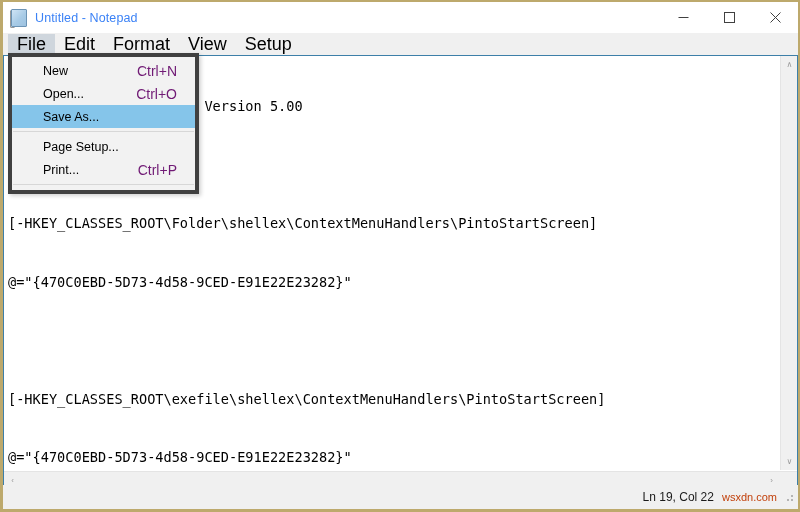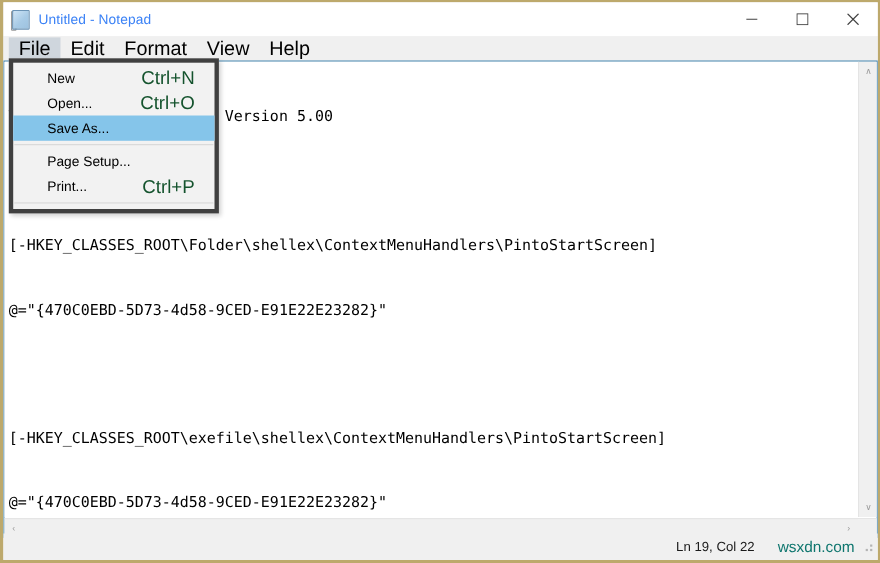--- a/index.html
+++ b/index.html
@@ -201,26 +201,25 @@
     align-items: center;
     justify-content: flex-end;
   }
   .status-cell {
     font-size: 12px;
     color: #1b1b1b;
     padding-right: 2px;
     white-space: nowrap;
   }
   .watermark {
-    font-size: 14px;
-    color: #0f766e;
+    font-size: 11px;
+    color: #c2410c;
     padding-right: 6px;
     padding-left: 6px;
     white-space: nowrap;
-    margin-left: 13px;
   }
   .grip {
     width: 12px; height: 12px;
     margin-right: 3px;
     position: relative;
   }
   .grip i {
     position: absolute;
     width: 2px; height: 2px;
     background: #b4b4b4;
@@ -246,22 +245,22 @@
     font-size: 12.5px;
     color: #000;
     padding-left: 31px;
     padding-right: 10px;
     box-sizing: border-box;
     position: relative;
   }
   .dd-item.highlight { background: #85c5ea; }
   .dd-label { flex: 1; white-space: nowrap; }
   .dd-accel {
-    color: #14532d;
-    font-size: 17px;
+    color: #701a75;
+    font-size: 14px;
     white-space: nowrap;
     padding-right: 8px;
   }
   .dd-sep {
     height: 1px;
     background: #d7d7d7;
     margin: 3px 1px 3px 1px;
   }
 </style>
 </head>
@@ -294,21 +293,21 @@
           </svg>
       </div>
     </div>
   </div>
 
   <div class="menubar">
     <div class="menu-item open">File</div>
     <div class="menu-item">Edit</div>
     <div class="menu-item">Format</div>
     <div class="menu-item">View</div>
-    <div class="menu-item">Help</div>
+    <div class="menu-item">Setup</div>
   </div>
 
   <div class="editor-frame">
 
     <div class="text-surface">
       <div class="textlines">
         <div class="tl">Windows Registry Editor Version 5.00</div>
         <div class="tl"></div>
         <div class="tl">[-HKEY_CLASSES_ROOT\Folder\shellex\ContextMenuHandlers\PintoStartScreen]</div>
         <div class="tl">@="{470C0EBD-5D73-4d58-9CED-E91E22E23282}"</div>

